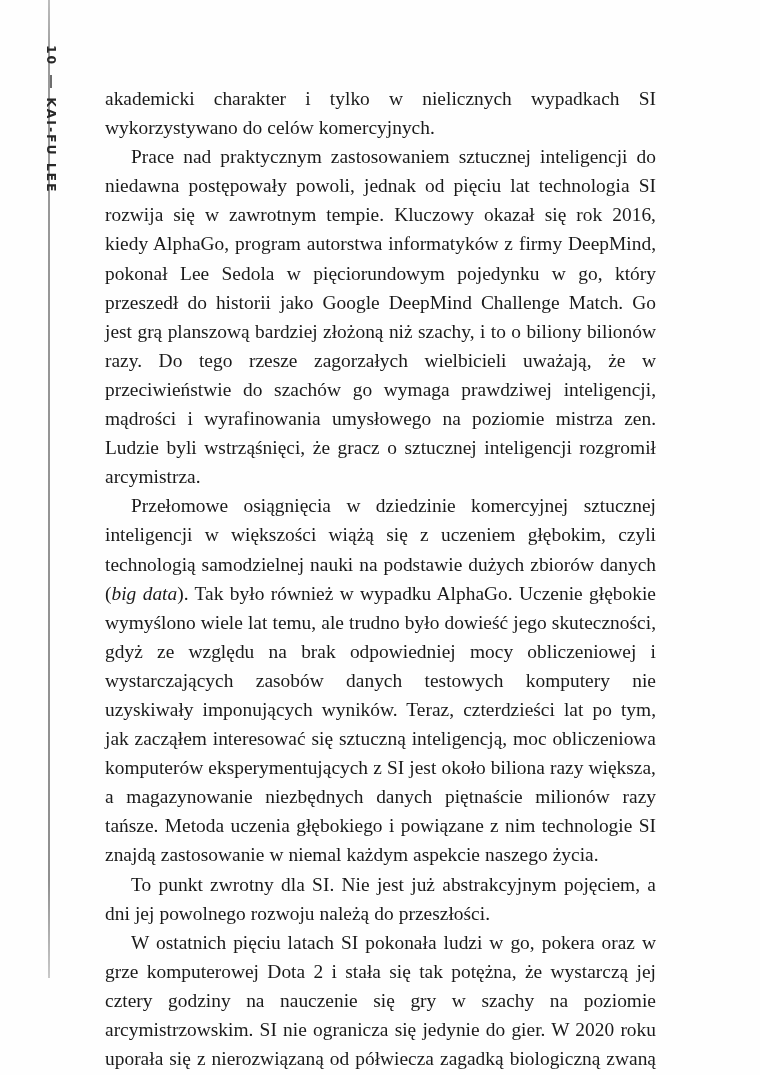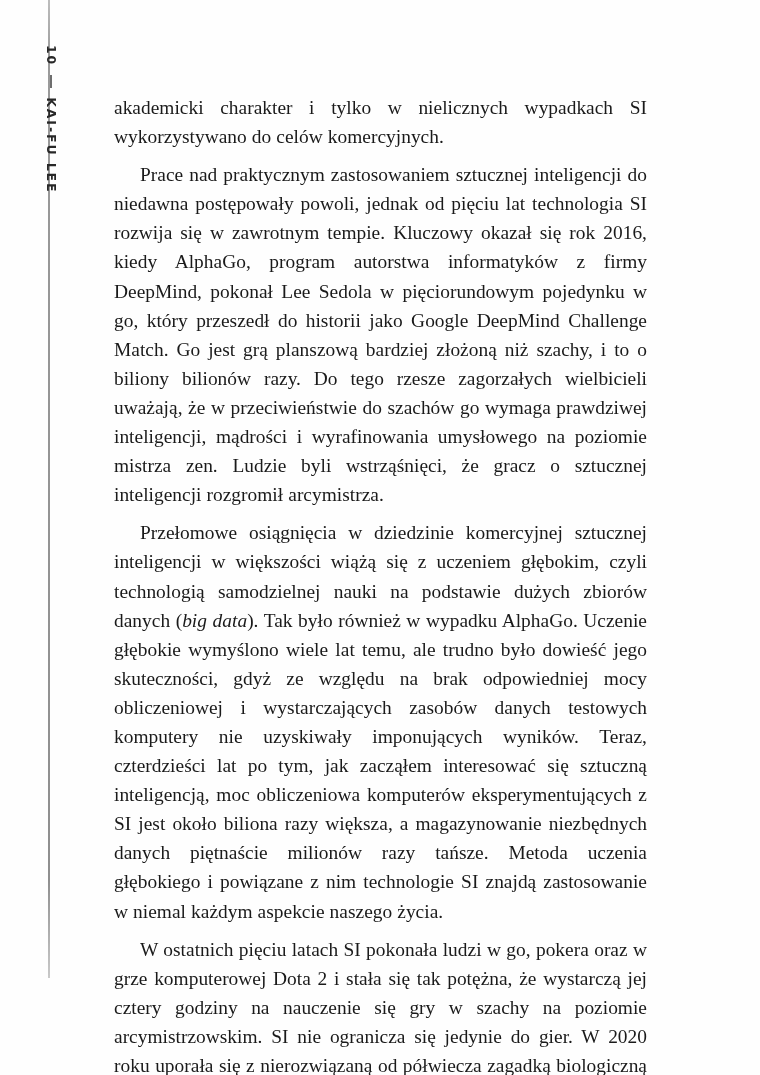--- a/index.html
+++ b/index.html
@@ -63,21 +63,21 @@
 
   
   .textblock {
     position: absolute;
     left: 105px;
     top: 84px;
     width: 551px;
   }
 
   p.para {
-    margin: 9px;
+    margin: 0;
     text-align: justify;
     text-justify: inter-word;
     font-size: 19.4px;
     line-height: 29.1px;
     color: #1c1c1c;
     letter-spacing: 0.02px;
     word-spacing: 0.2px;
     font-family: Liberation Serif, serif;
     -webkit-font-smoothing: antialiased;
   }
@@ -107,18 +107,19 @@
   </div>
 
   <div class="textblock">
 
     <p class="para">akademicki charakter i tylko w nielicznych wypadkach SI wykorzystywano do celów komercyjnych.</p>
 
     <p class="para indent">Prace nad praktycznym zastosowaniem sztucznej inteligencji do niedawna postępowały powoli, jednak od pięciu lat technologia SI rozwija się w zawrotnym tempie. Kluczowy okazał się rok 2016, kiedy AlphaGo, program autorstwa informatyków z firmy DeepMind, pokonał Lee Sedola w pięciorundowym pojedynku w go, który przeszedł do historii jako Google DeepMind Challenge Match. Go jest grą planszową bardziej złożoną niż szachy, i to o biliony bilionów razy. Do tego rzesze zagorzałych wielbicieli uważają, że w przeciwieństwie do szachów go wymaga prawdziwej inteligencji, mądrości i wyrafinowania umysłowego na poziomie mistrza zen. Ludzie byli wstrząśnięci, że gracz o sztucznej inteligencji rozgromił arcymistrza.</p>
 
     <p class="para indent"><span>Przełomowe osiągnięcia w dziedzinie komercyjnej sztucznej inteligencji w większości wiążą się z uczeniem głębokim, czyli technologią samodzielnej nauki na podstawie dużych zbiorów danych (</span><span class="it">big data</span><span>). Tak było również w wypadku AlphaGo. Uczenie głębokie wymyślono wiele lat temu, ale trudno było dowieść jego skuteczności, gdyż ze względu na brak odpowiedniej mocy obliczeniowej i wystarczających zasobów danych testowych komputery nie uzyskiwały imponujących wyników. Teraz, czterdzieści lat po tym, jak zacząłem interesować się sztuczną inteligencją, moc obliczeniowa komputerów eksperymentujących z SI jest około biliona razy większa, a magazynowanie niezbędnych danych piętnaście milionów razy tańsze. Metoda uczenia głębokiego i powiązane z nim technologie SI znajdą zastosowanie w niemal każdym aspekcie naszego życia.</span></p>
 
+    <p class="para indent">To punkt zwrotny dla SI. Nie jest już abstrakcyjnym pojęciem, a dni jej powolnego rozwoju należą do przeszłości.</p>
 
     <p class="para indent">W ostatnich pięciu latach SI pokonała ludzi w go, pokera oraz w grze komputerowej Dota 2 i stała się tak potężna, że wystarczą jej cztery godziny na nauczenie się gry w szachy na poziomie arcymistrzowskim. SI nie ogranicza się jedynie do gier. W 2020 roku uporała się z nierozwiązaną od półwiecza zagadką biologiczną zwaną problemem zwijania białka. Dzięki rozwojowi technologicznemu urządzenia potrafią rozpoznawać mowę i obiekty skuteczniej niż człowiek, niesłychanie realistycznie wcielają się w rolę „cyfrowych ludzi”</p>
 
   </div>
 
 </div>
 
 </body></html>

